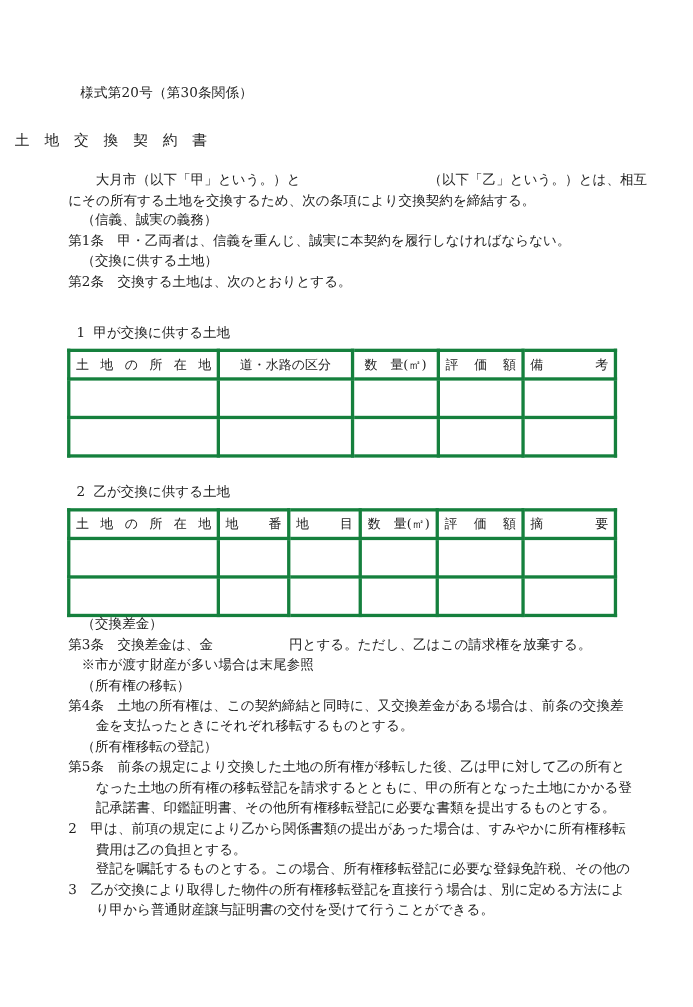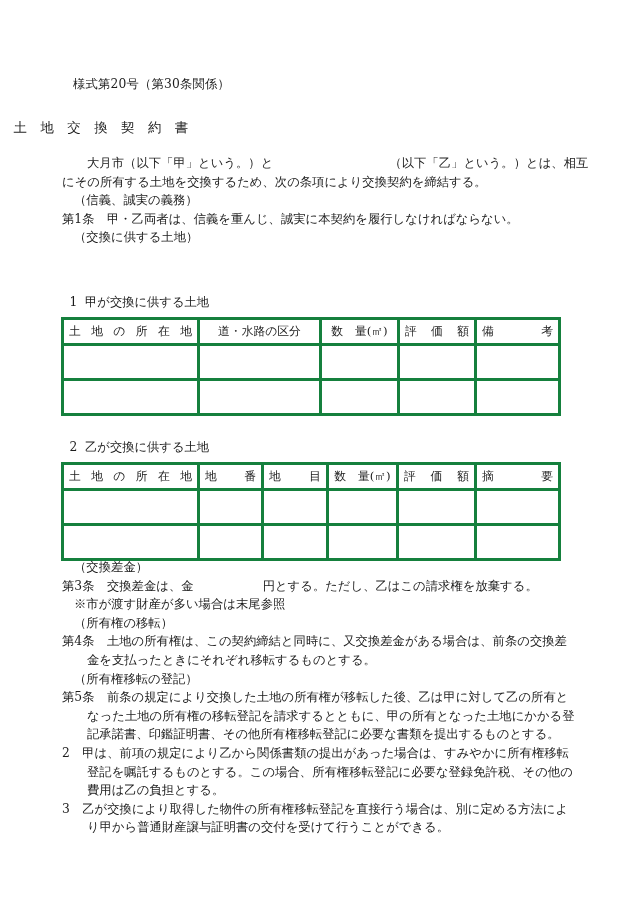--- a/index.html
+++ b/index.html
@@ -123,20 +123,21 @@
   <div class="doc-title">土地交換契約書</div>
 
   <div class="body-block">
     <span class="ln ind-0">
       <span style="display:inline-block;width:25px;"></span><span>大月市（以下「甲」という。）と</span><span class="gap-party"></span><span>（以下「乙」という。）とは、相互</span>
     </span>
     <span class="ln ind-0">にその所有する土地を交換するため、次の条項により交換契約を締結する。</span>
     <span class="ln ind-1">（信義、誠実の義務）</span>
     <span class="ln ind-0">第1条　甲・乙両者は、信義を重んじ、誠実に本契約を履行しなければならない。</span>
     <span class="ln ind-1">（交換に供する土地）</span>
+    <span class="ln ind-0">第2条　交換する土地は、次のとおりとする。</span>
   </div>
 
   <div class="sec-label" style="top:294px;">
     <span class="sec-num">1</span><span>甲が交換に供する土地</span>
   </div>
 
   <table class="land-table tbl1">
     <colgroup>
       <col style="width:136px">
       <col style="width:122px">
@@ -217,19 +218,19 @@
     </span>
     <span class="ln ind-1">※市が渡す財産が多い場合は末尾参照</span>
     <span class="ln ind-1">（所有権の移転）</span>
     <span class="ln ind-0">第4条　土地の所有権は、この契約締結と同時に、又交換差金がある場合は、前条の交換差</span>
     <span class="ln ind-2">金を支払ったときにそれぞれ移転するものとする。</span>
     <span class="ln ind-1">（所有権移転の登記）</span>
     <span class="ln ind-0">第5条　前条の規定により交換した土地の所有権が移転した後、乙は甲に対して乙の所有と</span>
     <span class="ln ind-2">なった土地の所有権の移転登記を請求するとともに、甲の所有となった土地にかかる登</span>
     <span class="ln ind-2">記承諾書、印鑑証明書、その他所有権移転登記に必要な書類を提出するものとする。</span>
     <span class="ln ind-0">2　甲は、前項の規定により乙から関係書類の提出があった場合は、すみやかに所有権移転</span>
+    <span class="ln ind-2">費用は乙の負担とする。</span>
     <span class="ln ind-2">登記を嘱託するものとする。この場合、所有権移転登記に必要な登録免許税、その他の</span>
-    <span class="ln ind-2">費用は乙の負担とする。</span>
     <span class="ln ind-0">3　乙が交換により取得した物件の所有権移転登記を直接行う場合は、別に定める方法によ</span>
     <span class="ln ind-2">り甲から普通財産譲与証明書の交付を受けて行うことができる。</span>
   </div>
 
 </div>
 
 </body></html>

